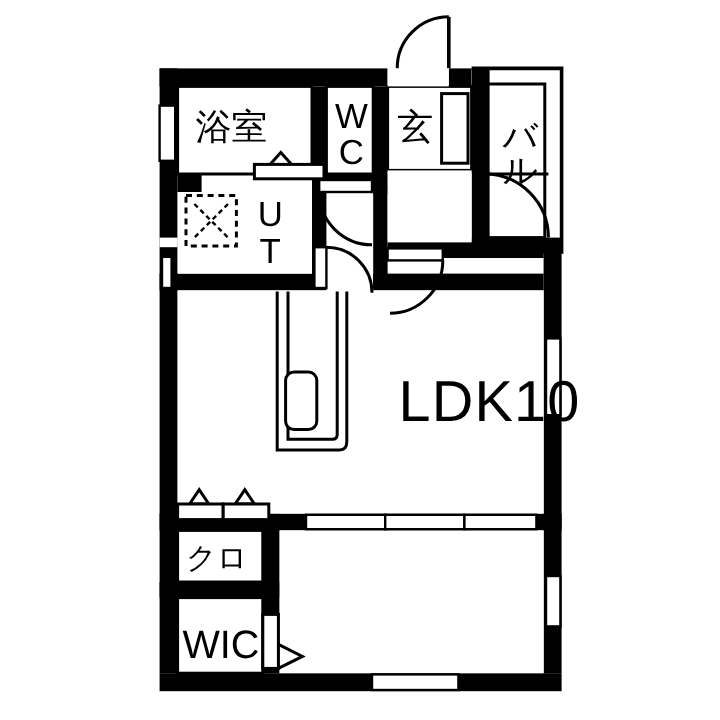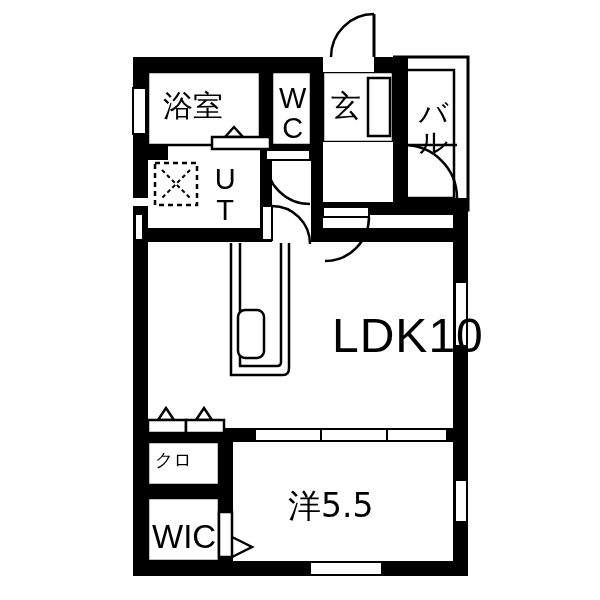--- a/index.html
+++ b/index.html
@@ -165,19 +165,18 @@
   <div class="lbl jp" style="left:331px;top:86px;font-size:30px;">玄</div>
 
   <div class="lbl jp vert" style="left:419px;top:80px;font-size:29px;">バル</div>
 
   <div class="lbl" style="left:210px;top:163px;font-size:29px;line-height:0.98;text-align:center;width:30px;">
     <span style="writing-mode:vertical-rl;text-orientation:upright;letter-spacing:-1px;">UT</span>
   </div>
 
   <div class="lbl" style="left:300px;top:308px;font-size:48px;letter-spacing:1px;font-weight:400;margin-left:32px;">LDK10</div>
 
-  <div class="lbl jp" style="left:155px;top:448px;font-size:18px;">クロ</div>
+  <div class="lbl jp" style="left:155px;top:448px;font-size:25px;">クロ</div>
 
   <div class="lbl" style="left:152px;top:518px;font-size:33px;">WIC</div>
 
-  <div class="lbl jp" style="left:288px;top:484px;font-size:33px;">洋5.5</div>
 
 </div>
 
 </body></html>

